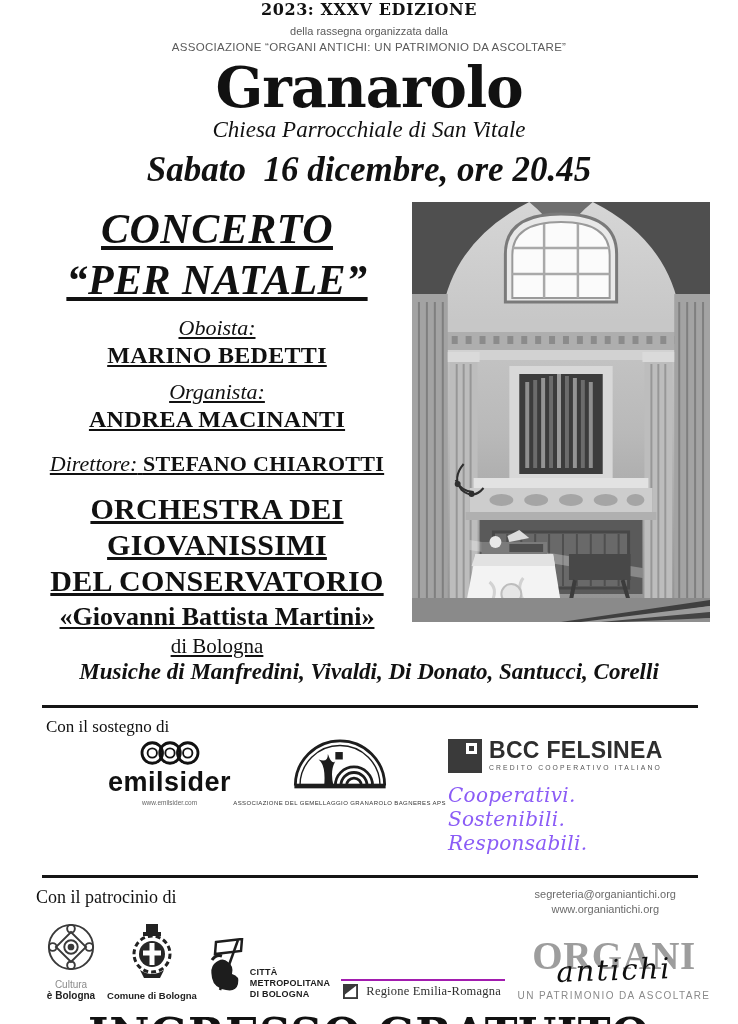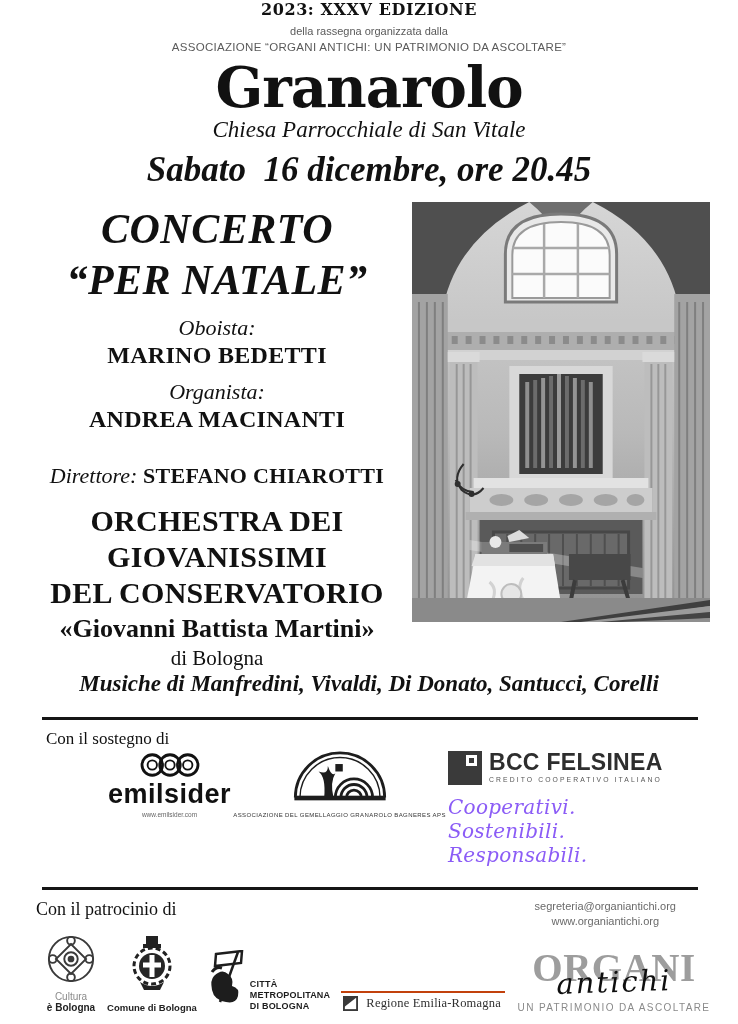--- a/index.html
+++ b/index.html
@@ -13,26 +13,26 @@
   .subline{margin-top:6px;font-family:"Liberation Sans",sans-serif;font-size:11px;color:#5a5a5a;}
   .assoc{margin-top:4px;font-family:"Liberation Sans",sans-serif;font-size:11.5px;
          color:#5a5a5a;letter-spacing:.3px;}
 
   .brand{margin-top:6px;font-family:"DejaVu Serif",serif;font-weight:bold;
          font-size:56px;line-height:1.02;letter-spacing:-1px;}
   .brand-sub{font-style:italic;font-size:23px;margin-top:1px;}
   .datetime{margin-top:7px;font-weight:bold;font-style:italic;font-size:35px;white-space:pre;}
 
   
-  .main{display:flex;margin-top:12px;padding:0 28px 0 22px;}
+  .main{display:flex;margin-top:12px;padding:0 28px 0 22px;text-decoration:underline;}
   .left{width:392px;text-align:center;padding-top:2px;}
   .concerto{font-weight:bold;font-style:italic;font-size:42px;line-height:1.2;letter-spacing:.5px;}
   .role{font-style:italic;font-size:22px;margin-top:10px;}
   .pname{font-weight:bold;font-size:24px;margin-top:1px;letter-spacing:.3px;}
-  .dirline{margin-top:30px;font-size:22px;}
+  .dirline{margin-top:18px;font-size:22px;}
   .dirline .lbl{font-style:italic;}
   .dirline .nm{font-weight:bold;letter-spacing:.3px;}
   .orchestra{margin-top:14px;font-weight:bold;font-size:30px;line-height:1.2;letter-spacing:.3px;}
   .orchname{font-weight:bold;font-size:26px;margin-top:3px;}
   .orchcity{font-size:21px;margin-top:2px;}
   .photo-wrap{margin-left:auto;width:298px;height:420px;}
   .photo-wrap svg{display:block;width:298px;height:420px;}
 
   
   .music{text-align:center;font-weight:bold;font-style:italic;font-size:23px;}
@@ -68,21 +68,21 @@
   .logos-row{display:flex;justify-content:space-between;align-items:flex-end;
              padding:4px 26px 0 46px;}
   .lg{text-align:center;}
   .cult-l1{font-family:"Liberation Sans",sans-serif;font-size:10px;color:#8b8b8b;margin-top:3px;}
   .cult-l2{font-family:"Liberation Sans",sans-serif;font-size:10px;font-weight:bold;color:#222;}
   .com-cap{font-family:"Liberation Sans",sans-serif;font-size:9.5px;font-weight:bold;
            color:#222;margin-top:4px;}
   .citta{display:flex;align-items:center;gap:4px;text-align:left;}
   .citta-text{font-family:"Liberation Sans",sans-serif;font-weight:bold;font-size:9px;
               line-height:1.25;color:#1c1c1c;letter-spacing:.2px;margin-top:37px;}
-  .regione{display:flex;align-items:center;gap:8px;border-top:2px solid #c2410c;
+  .regione{display:flex;align-items:center;gap:8px;border-top:2px solid #a21caf;
            padding:3px 4px 2px 2px;}
   .reg-label{font-size:12.5px;color:#2f2f2f;letter-spacing:.2px;}
   .organi{width:196px;text-align:center;}
   .organi-top{font-family:Liberation Serif, serif;font-weight:900;font-size:39px;
               color:#9d9d9d;letter-spacing:.5px;line-height:.85;}
   .organi-script{font-family:"DejaVu Serif",serif;font-style:italic;font-size:29px;
                  color:#0e0e0e;margin-top:-19px;transform:rotate(-2deg);letter-spacing:2px;}
   .organi-tag{font-family:"Liberation Sans",sans-serif;font-size:10px;color:#8a8a8a;
               letter-spacing:1.4px;margin-top:3px;}
 

